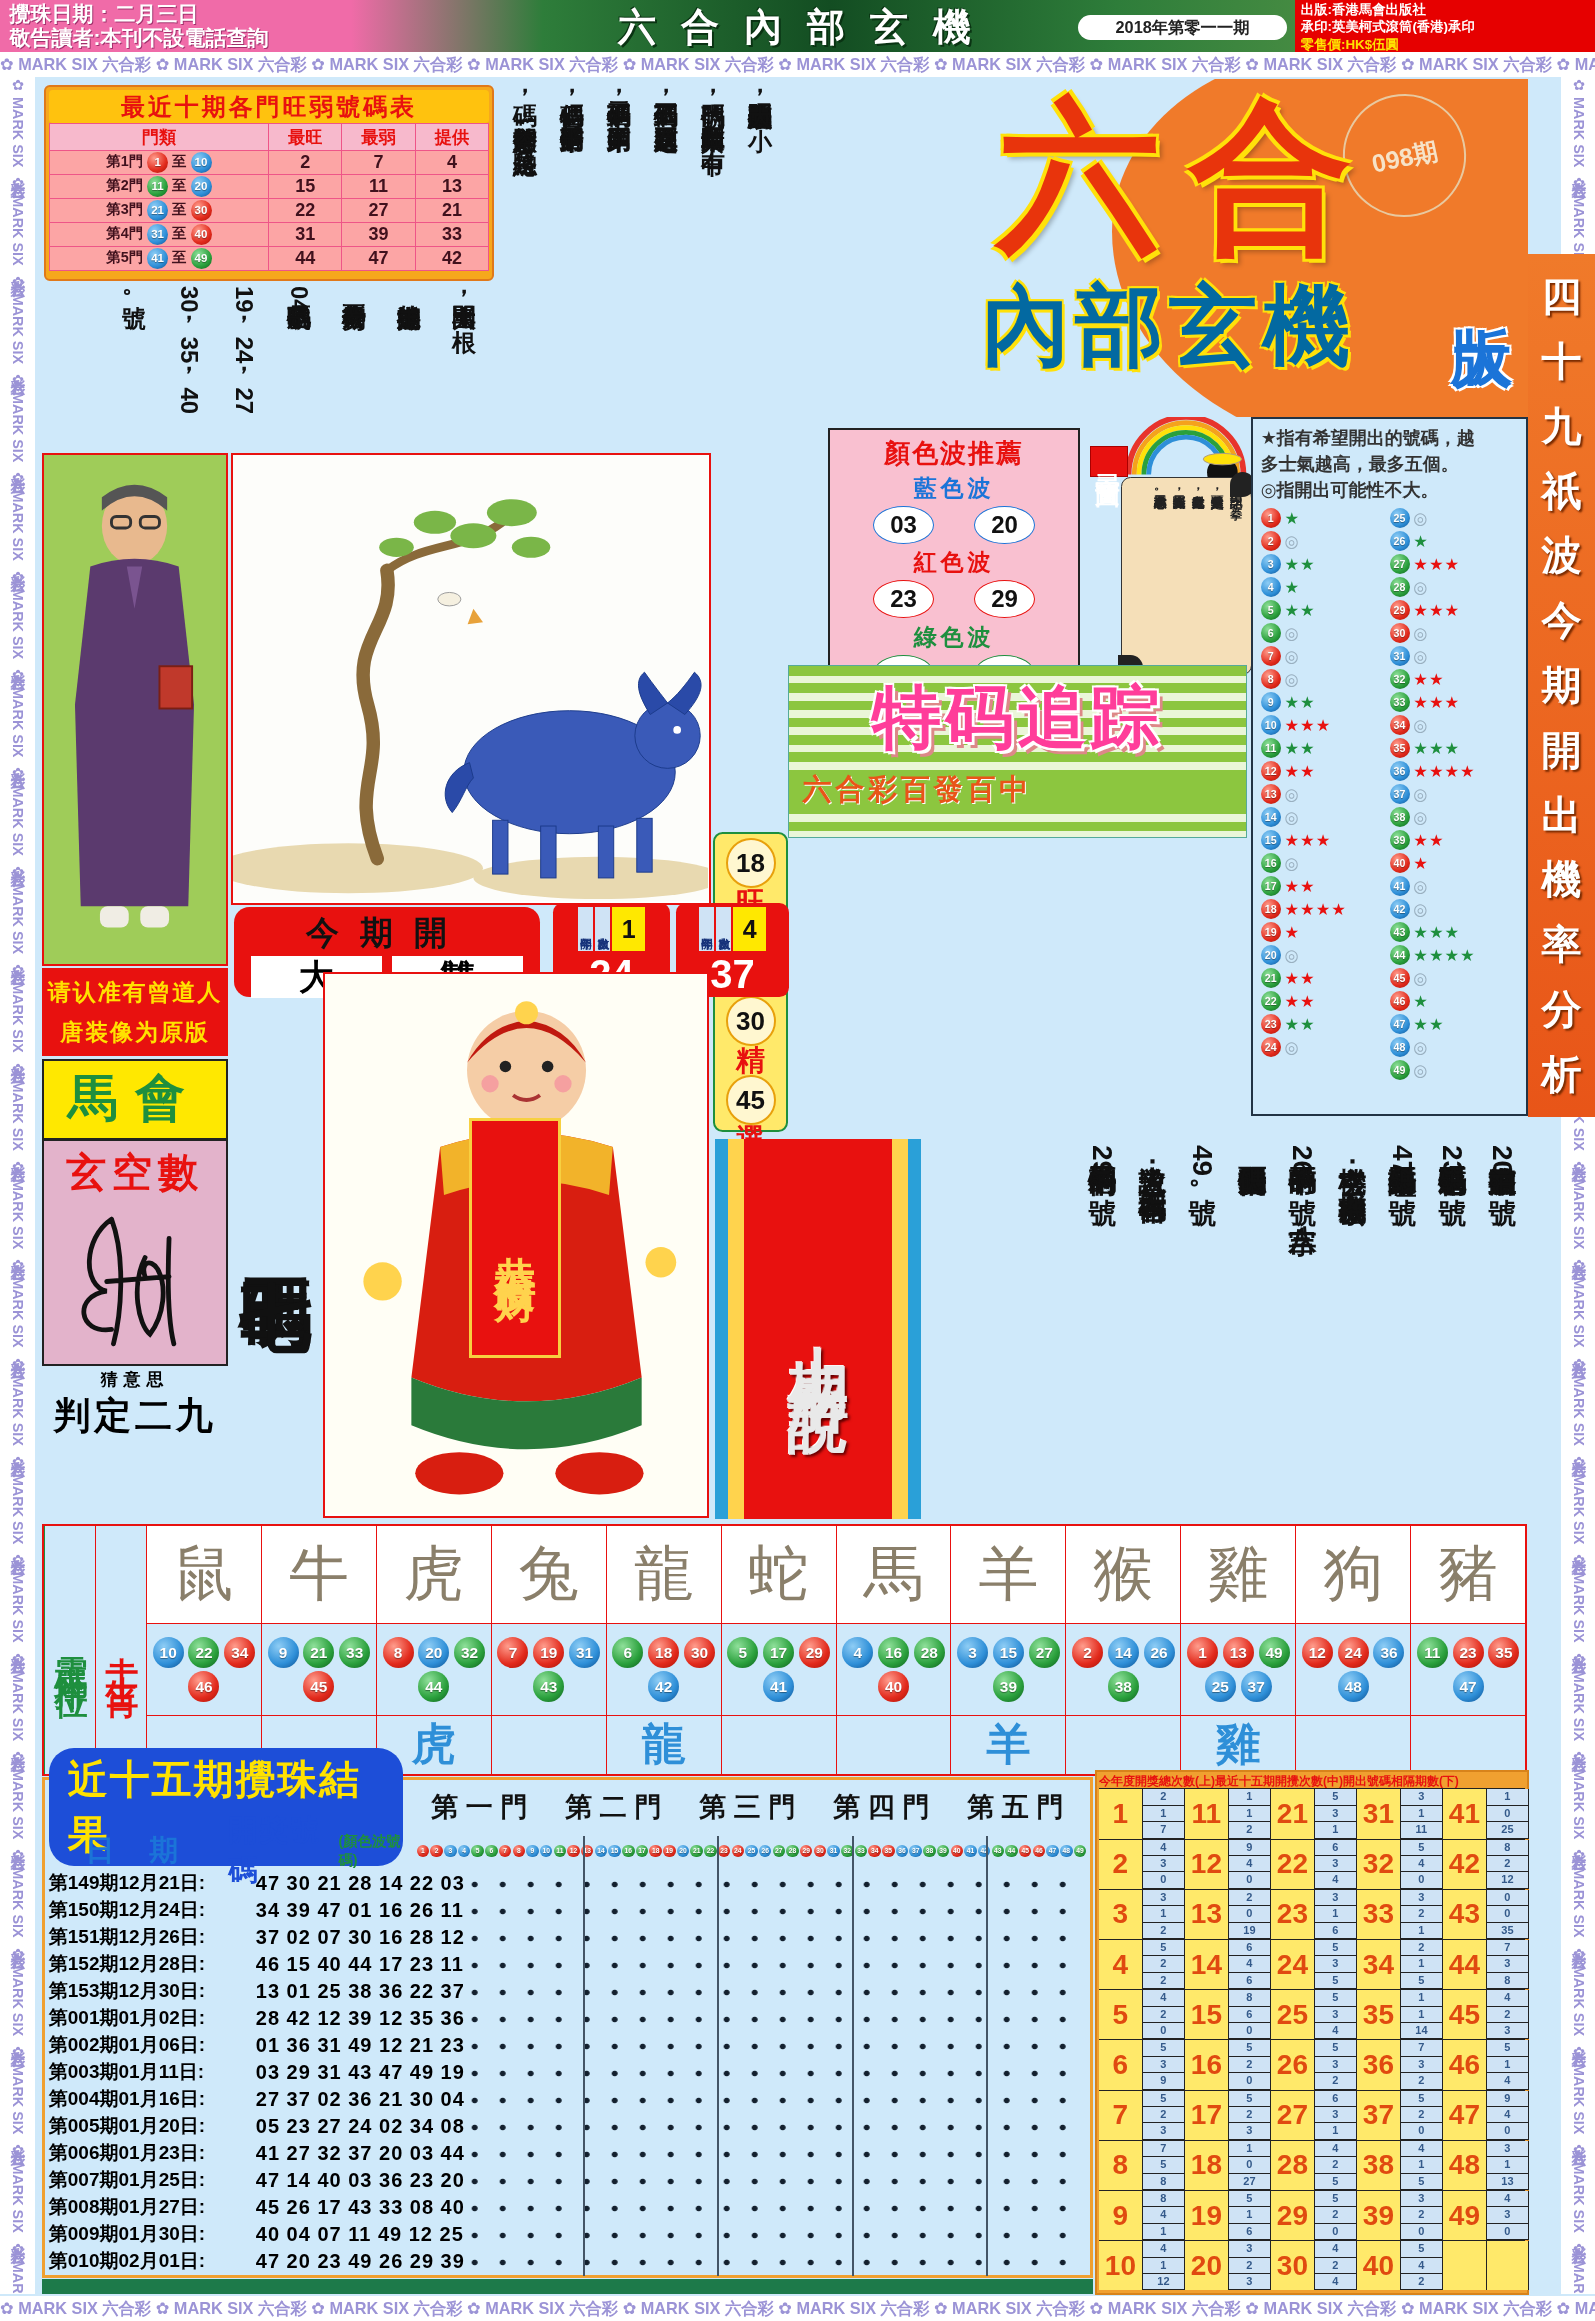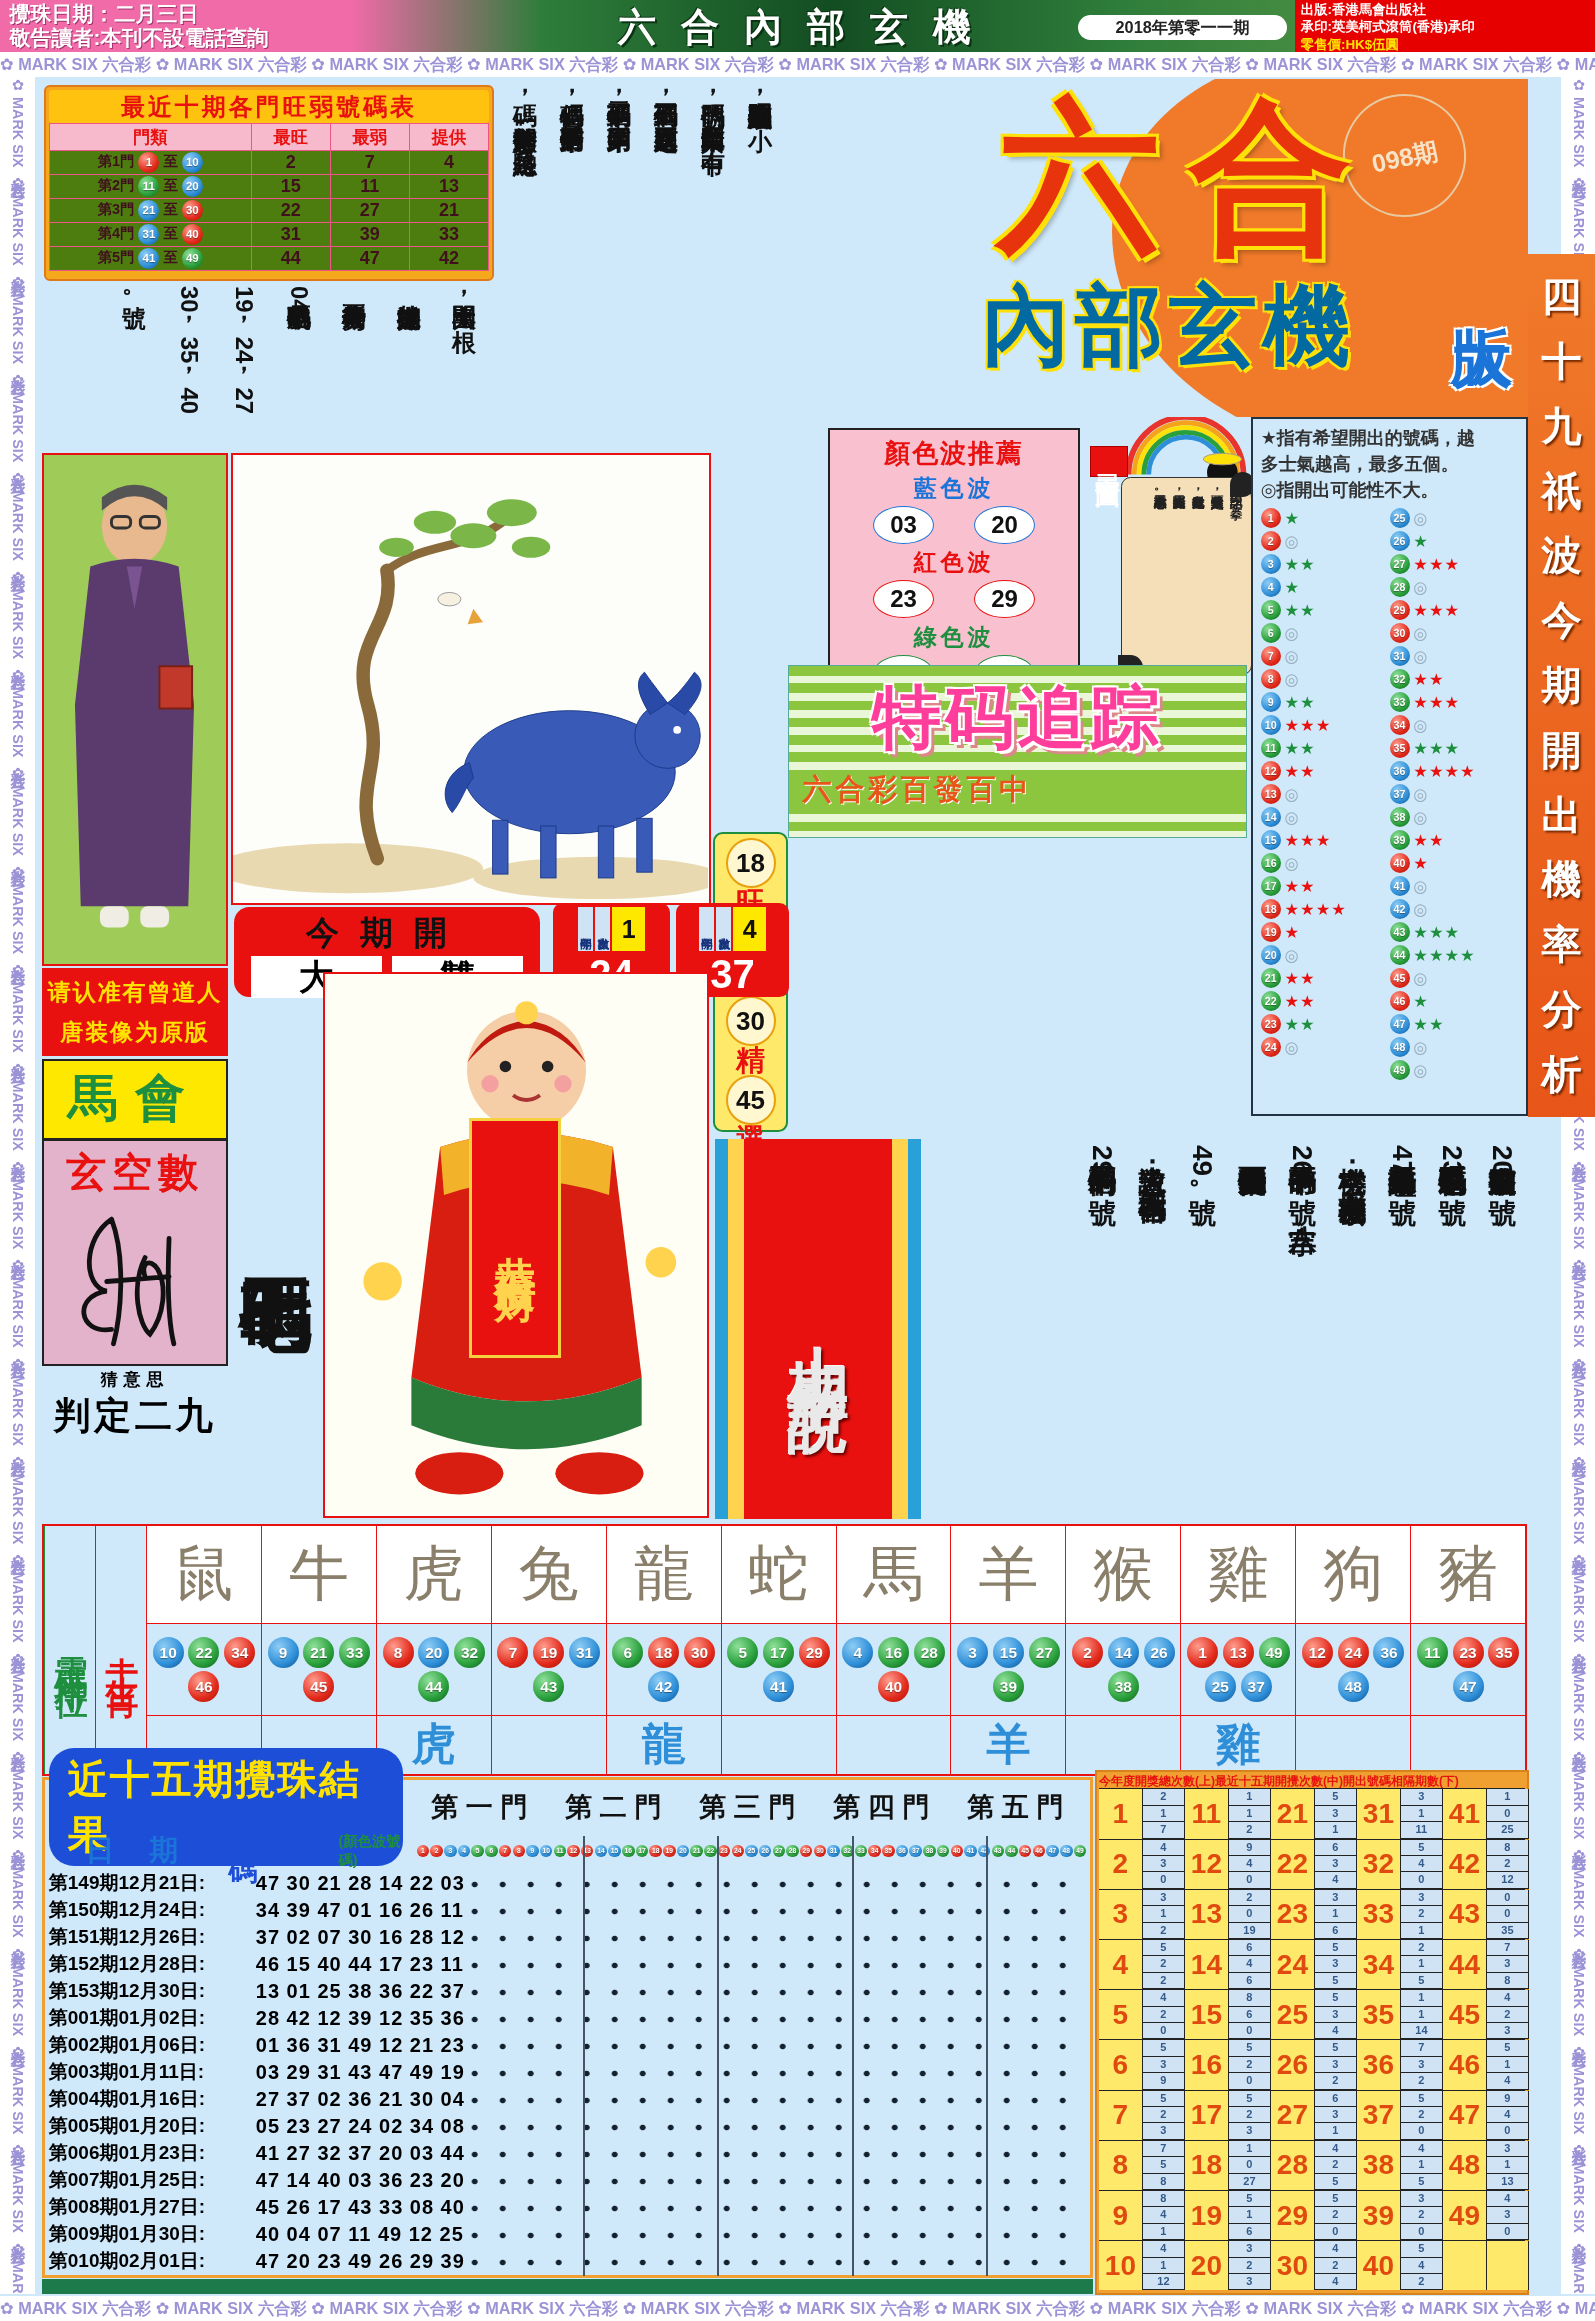--- a/index.html
+++ b/index.html
@@ -14,21 +14,21 @@
 #hdr-left{position:absolute;left:9.6px;top:1.9px;color:#fff;font-weight:bold;font-size:21px;line-height:24px;text-shadow:1px 1px 0 #a0306c}
 #hdr-title{position:absolute;left:538px;top:1.9px;width:538px;text-align:center;color:#fff;font-weight:bold;font-size:38px;letter-spacing:25px;text-shadow:1.9px 1.9px 0 #0a3313,-1px -1px 0 #0a3313}
 #hdr-pill{position:absolute;left:1078px;top:15.4px;width:209px;height:25px;background:#fff;border-radius:12.5px;text-align:center;font-size:16.3px;font-weight:bold;color:#222;line-height:25px}
 #hdr-right{position:absolute;left:1295px;top:0;width:301px;height:52px;background:#e60000;color:#fff;font-weight:bold;font-size:13.4px;line-height:17.3px;padding:1px 5.8px}
 #hdr-right .yl{color:#ffe200}
 
 #hot{left:44px;top:85px;width:450px;height:196px;background:#f6a81c;border:2.9px solid #e0791a;border-radius:5.8px;padding:2.9px}
 #hot-title{background:#ffc20e;color:#e8110f;font-weight:bold;font-size:24px;text-align:center;letter-spacing:2.9px;height:33px;line-height:33px;border-radius:3.8px}
 #hot table{width:100%;border-collapse:collapse;font-size:16.3px}
 #hot th{background:#f7b9cc;color:#e8110f;font-size:17.3px;padding:1px 0;border:1px solid #e58}
-#hot td{background:#4d7c0f;color:#40111d;text-align:center;font-weight:bold;font-size:18px;border:1px solid #e58;padding:1px 17px}
+#hot td{background:#fca5a5;color:#40111d;text-align:center;font-weight:bold;font-size:18px;border:1px solid #e58;padding:1px 0}
 #hot td.men{font-size:14.4px;white-space:nowrap}
 .bb{display:inline-block;width:21px;height:21px;border-radius:50%;color:#fff;font-size:11.5px;font-weight:bold;text-align:center;line-height:21px;vertical-align:middle;text-shadow:0 1px 1px #0006}
 .bR{background:radial-gradient(circle at 35% 30%,#ff9d8d,#e22a1c 60%,#a81105)}
 .bB{background:radial-gradient(circle at 35% 30%,#8ecdf5,#2e8fd8 60%,#0d4d8c)}
 .bG{background:radial-gradient(circle at 35% 30%,#8fe09a,#2aa03c 60%,#0e5c1c)}
 
 .vcols{writing-mode:vertical-rl;color:#111;font-weight:bold}
 #tallcols{left:496px;top:85px;width:288px;height:371px;font-size:24px;line-height:47px}
 #shortcols{left:44px;top:286px;width:448px;height:169px;font-size:24px;line-height:55px}
 

